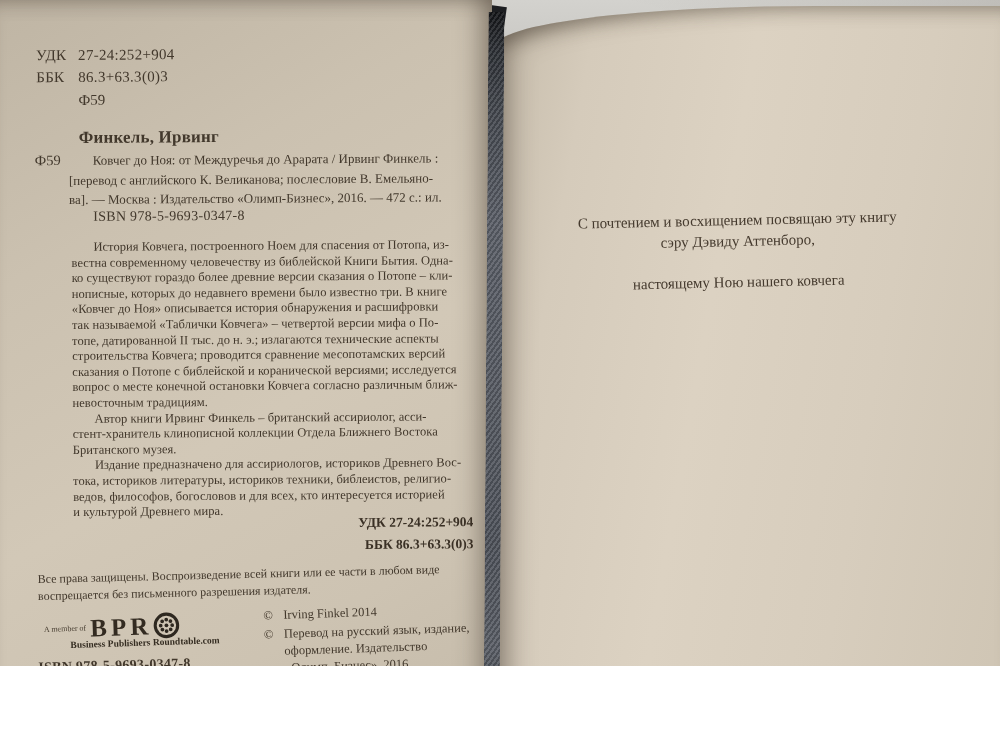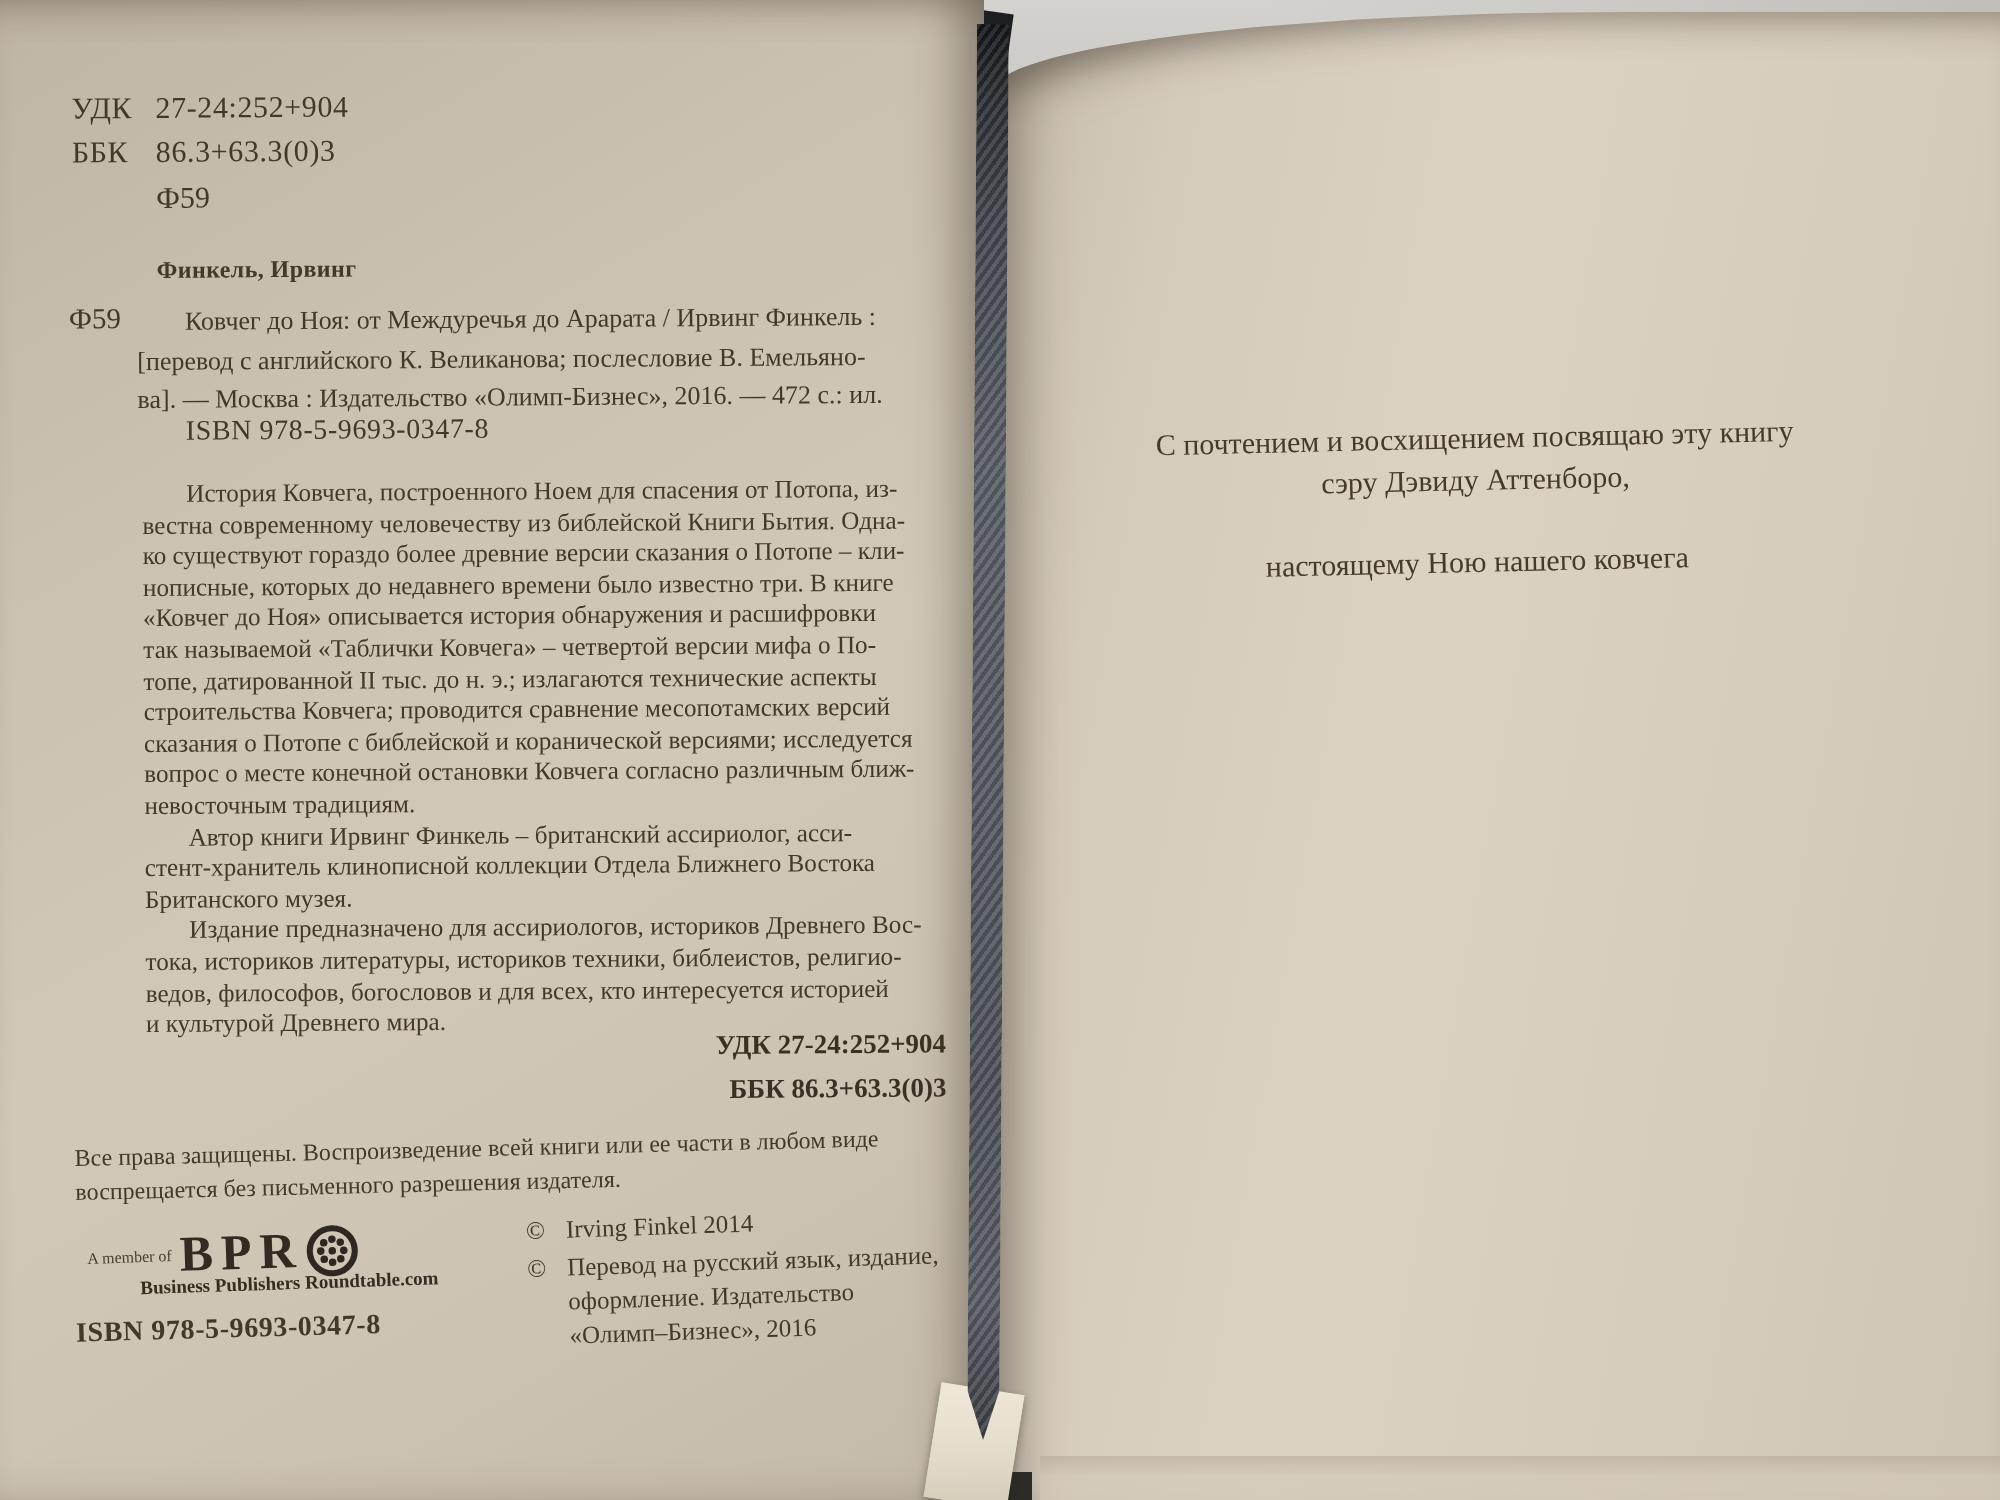--- a/index.html
+++ b/index.html
@@ -1,17 +1,17 @@
 <!DOCTYPE html>
 <html><head>
 <meta charset="utf-8">
 <style>
   html,body{margin:0;padding:0;}
   body{width:1000px;height:750px;overflow:hidden;font-family:"Liberation Serif","DejaVu Serif",serif;}
-  #photo{position:relative;width:1000px;height:750px;background:linear-gradient(180deg,#d3d2ce 0%,#c9c8c4 8%,#c6c5c1 100%);overflow:hidden;}
+  #photo{position:relative;width:1000px;height:666px;background:linear-gradient(180deg,#d3d2ce 0%,#c9c8c4 8%,#c6c5c1 100%);overflow:hidden;}
   #photo::after{content:"";position:absolute;inset:0;pointer-events:none;
     background:radial-gradient(ellipse at 50% 45%, rgba(0,0,0,0) 60%, rgba(40,30,20,.14) 100%);}
 
   
   .spine-nub{position:absolute;left:460px;top:4px;width:44px;height:44px;background:#1d1e21;transform:rotate(8deg);z-index:1;}
   .left-page{position:absolute;left:0;top:0;width:492px;height:750px;z-index:2;
     background:linear-gradient(150deg,#bfb5a4 0%,#cbc1b0 28%,#d2c8b7 55%,#cdc3b2 78%,#c4baa9 100%);
     box-shadow:inset -20px 0 26px -10px rgba(55,45,35,.50), inset 0 14px 18px -12px rgba(55,45,35,.25);}
   .right-page{position:absolute;left:496px;top:6px;width:504px;height:744px;z-index:2;
     border-top-left-radius:320px 40px;
@@ -38,21 +38,21 @@
   .txt{position:absolute;color:#42382c;}
   .lines{white-space:pre-line;}
   .left-content{position:absolute;inset:0;z-index:6;transform:rotate(-.4deg);}
   .right-content{position:absolute;inset:0;z-index:6;}
 
   .code-line{font-size:15px;letter-spacing:.3px;}
   .code-line .lbl{display:inline-block;width:42px;}
   .udk-top{left:38px;top:44px;}
   .bbk-top{left:38px;top:66px;}
   .f59-top{left:80px;top:89px;font-size:15px;}
-  .author{left:80px;top:125px;font-size:12px;font-weight:bold;letter-spacing:.2px;}
+  .author{left:80px;top:125px;font-size:17px;font-weight:bold;letter-spacing:.2px;}
   .entry-code{left:36px;top:149px;font-size:14.5px;}
   .entry{left:70px;top:148px;width:412px;font-size:13px;line-height:19.5px;text-indent:24px;}
   .isbn-1{left:94px;top:206px;font-size:14px;letter-spacing:.3px;}
   .annotation{left:72px;top:237px;width:404px;font-size:12.6px;line-height:15.6px;}
   .annotation p{margin:0;text-indent:22px;}
   .codes-footer{left:330px;top:511px;width:142px;text-align:right;font-size:13.5px;font-weight:bold;line-height:22px;color:#3a3025;}
   .rights{left:36px;top:564px;width:438px;font-size:12px;line-height:16.5px;transform:rotate(-1deg);}
   .isbn-2{left:36px;top:655px;font-size:14px;font-weight:bold;letter-spacing:.3px;transform:rotate(-1.2deg);}
 
   

